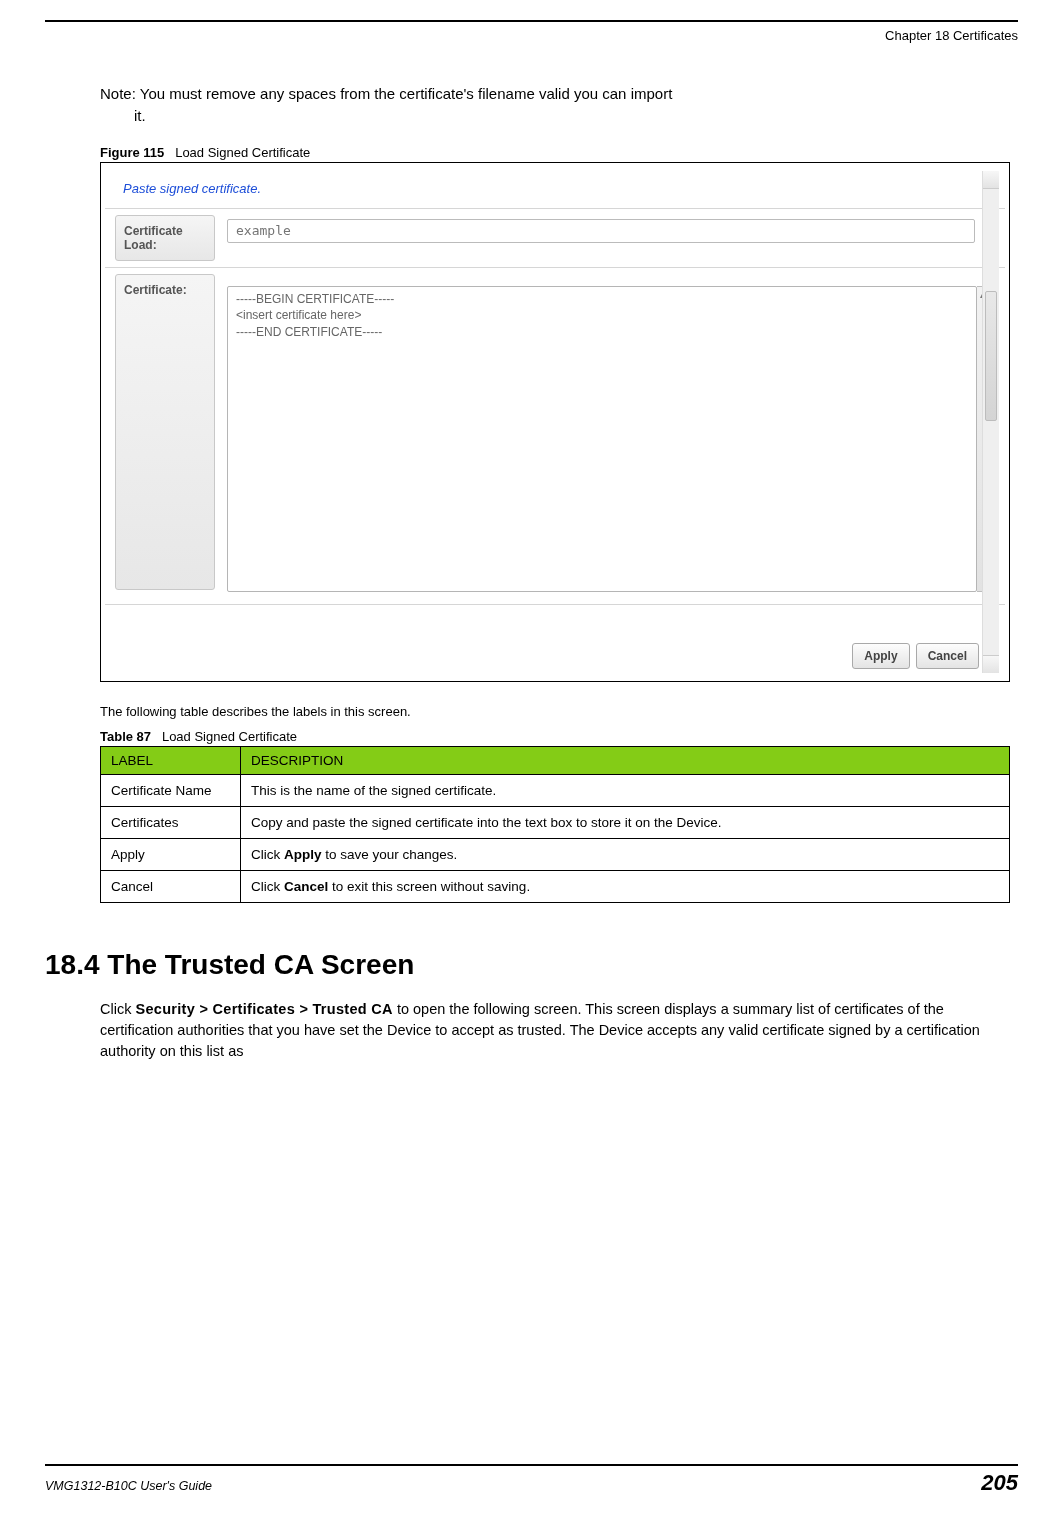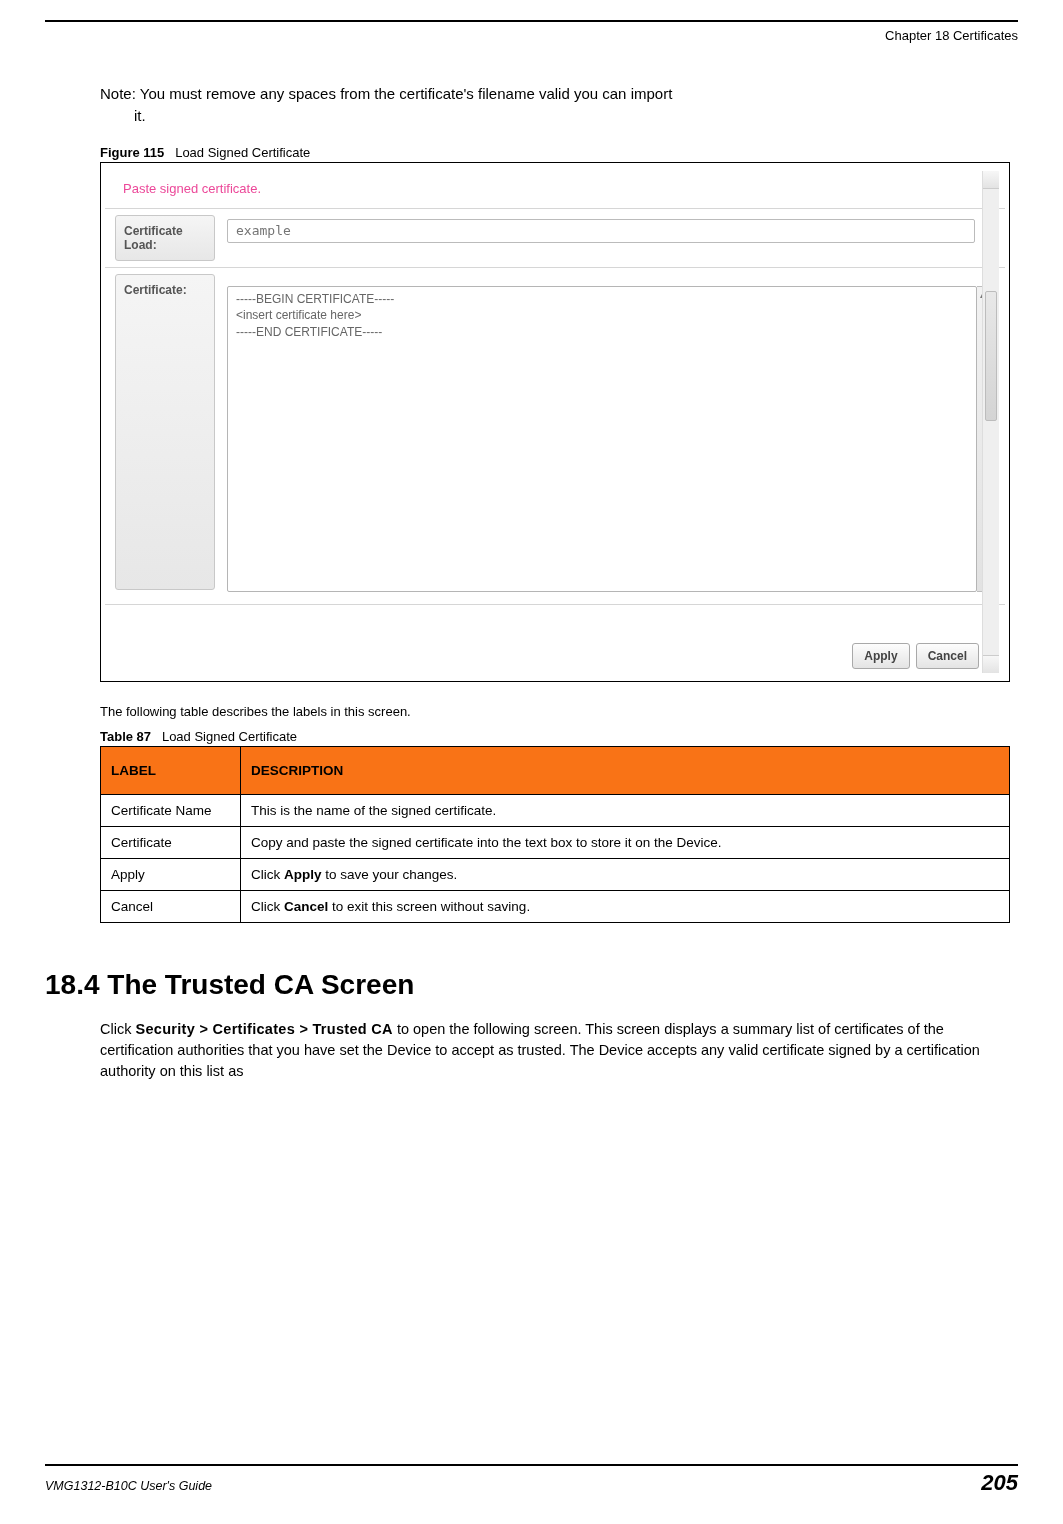--- a/index.html
+++ b/index.html
@@ -42,22 +42,23 @@
     .fig-inner {
       position: absolute;
       inset: 4px;
       background: #fff;
       font-family: Arial, sans-serif;
       font-size: 12px;
       color: #555;
     }
     .fig-instruction {
       padding: 14px 0 12px 18px;
-      color: #ec4899;
-      font-size: 13px;
+      color: #1d4ed8;
+      font-size: 13px;
+      font-style: italic;
     }
     .fig-form-row {
       display: flex;
       align-items: stretch;
       border-top: 1px solid #d6d6d6;
     }
     .fig-label-cell {
       width: 100px;
       min-width: 100px;
       background: linear-gradient(#f5f5f5,#e7e7e7);
@@ -170,25 +171,25 @@
       font-size: 13px;
       margin: 8px 0 0 55px;
     }
     table.desc-table {
       margin: 2px 0 0 55px;
       width: 910px;
       border-collapse: collapse;
       font-size: 13.5px;
     }
     table.desc-table th {
-      background: #f97316;
+      background: #84cc16;
       text-align: left;
-      padding: 16px 10px;
+      padding: 6px 10px;
       border: 1px solid #000;
-      font-weight: bold;
+      font-weight: normal;
     }
     table.desc-table td {
       padding: 8px 10px;
       border: 1px solid #000;
       vertical-align: top;
       background: #fff;
     }
     table.desc-table td:first-child { width: 140px; }
     .section-heading {
       font-family: Arial, Helvetica, sans-serif;
@@ -279,21 +280,21 @@
       <th>LABEL</th>
       <th>DESCRIPTION</th>
     </tr>
   </thead>
   <tbody>
     <tr>
       <td>Certificate Name</td>
       <td><span></span><b></b><span>This is the name of the signed certificate.</span><span></span></td>
     </tr>
     <tr>
-      <td>Certificate</td>
+      <td>Certificates</td>
       <td><span></span><b></b><span>Copy and paste the signed certificate into the text box to store it on the Device.</span><span></span></td>
     </tr>
     <tr>
       <td>Apply</td>
       <td><span>Click </span><b>Apply</b><span></span><span> to save your changes.</span></td>
     </tr>
     <tr>
       <td>Cancel</td>
       <td><span>Click </span><b>Cancel</b><span></span><span> to exit this screen without saving.</span></td>
     </tr>

